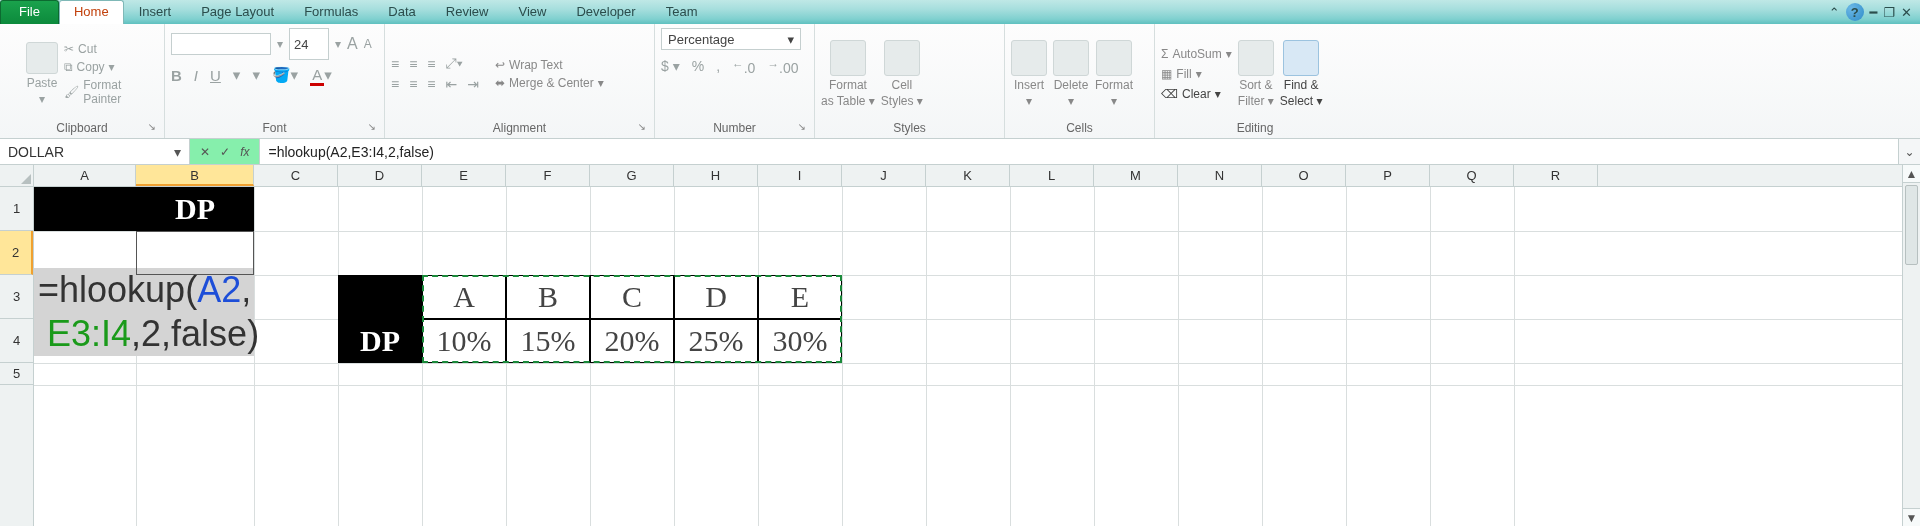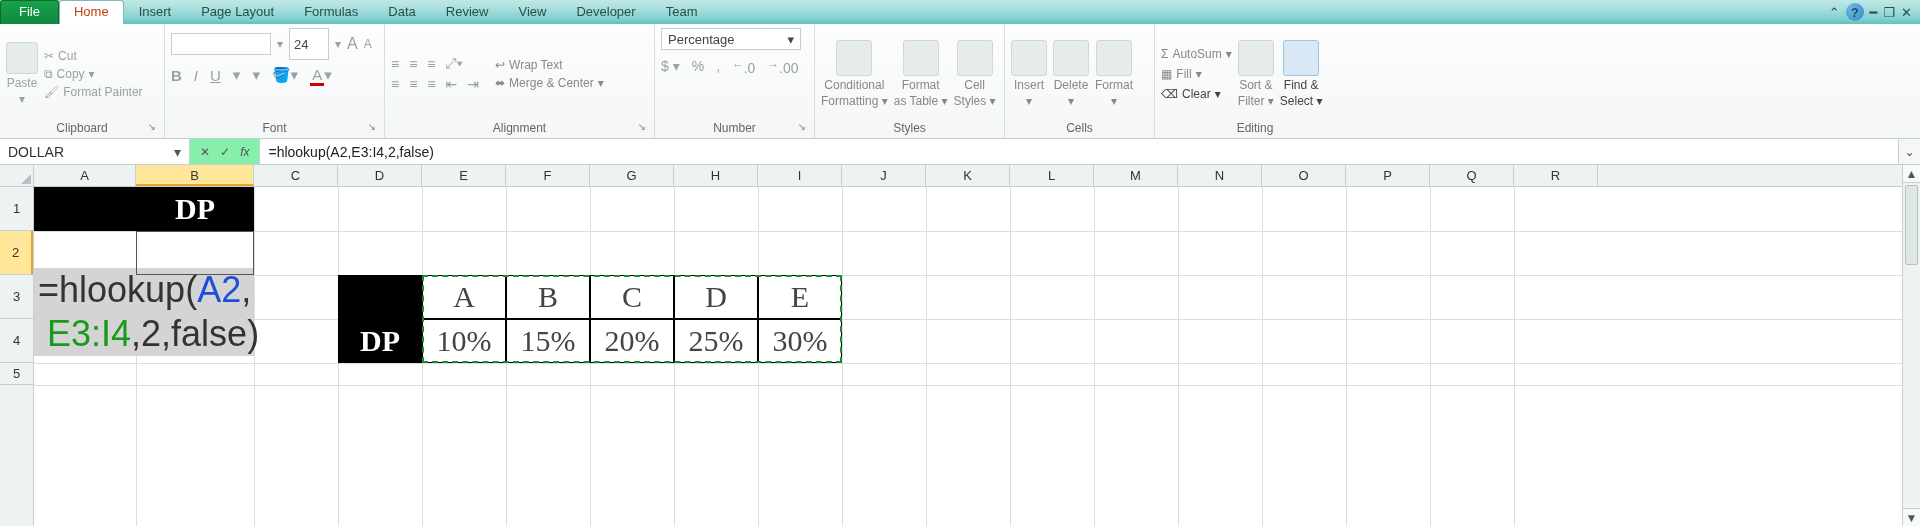--- a/index.html
+++ b/index.html
@@ -37,21 +37,21 @@
     height: 115px; background: linear-gradient(to bottom,#fdfdfd,#f4f6f7);
     border-bottom: 1px solid #c5d0d0; display: flex;
   }
   .group {
     display: flex; flex-direction: column; border-right: 1px solid #d6dede;
     padding: 4px 6px 2px;
   }
   .group .body { flex: 1; display: flex; align-items: center; gap: 6px; color: #888; }
   .group .label { text-align: center; font-size: 12px; color: #666; position: relative; padding: 2px 0 1px; }
   .group .label .dlg { position: absolute; right: 2px; top: 2px; font-size: 10px; color: #888; cursor: pointer; }
-  .btncol { display: flex; flex-direction: column; align-items: center; gap: 2px; color: #888; }
+  .btncol { display: flex; flex-direction: column; align-items: center; gap: 2px; color: #888; margin-left: 20px; }
   .btncol .ic { width: 32px; height: 32px; background: #e6ebeb; border: 1px solid #cfd7d7; border-radius: 3px; }
   .mini { display: flex; align-items: center; gap: 4px; color: #888; font-size: 12px; cursor: pointer; }
   .stack { display: flex; flex-direction: column; gap: 4px; }
   .disabled { color: #9aa2a2; }
   .fontname { width: 100px; height: 22px; border: 1px solid #c5cfcf; background: #fff; }
   .fontsize { width: 40px; height: 32px; border: 1px solid #c5cfcf; background: #fff; padding: 0 4px; font-size: 13px; color: #444; }
   .row { display: flex; gap: 6px; align-items: center; }
   .nfmt { width: 140px; height: 22px; border: 1px solid #c5cfcf; background: #fff; padding: 0 6px; font-size: 13px; color: #444; display:flex; align-items:center; justify-content:space-between; }
   .bigcol { display:flex; flex-direction:column; align-items:center; gap:2px; font-size:12px; color:#888; cursor:pointer; }
   .bigcol .ic { width:36px; height:36px; background:#e6ebeb; border:1px solid #cfd7d7; border-radius:3px; }
@@ -229,25 +229,20 @@
         <span>,</span>
         <span><sup>←</sup>.0</span>
         <span><sup>→</sup>.00</span>
       </div>
     </div>
     <div class="label"><span>Number</span><span class="dlg">↘</span></div>
   </div>
 
   <div class="group" style="width:190px">
     <div class="body disabled">
-      <div class="bigcol">
-          <div class="ic"></div>
-          <span>Conditional</span>
-          <span><span>Formatting</span> ▾</span>
-        </div>
       <div class="bigcol">
           <div class="ic"></div>
           <span>Format</span>
           <span><span>as Table</span> ▾</span>
         </div>
       <div class="bigcol">
           <div class="ic"></div>
           <span>Cell</span>
           <span><span>Styles</span> ▾</span>
         </div>

